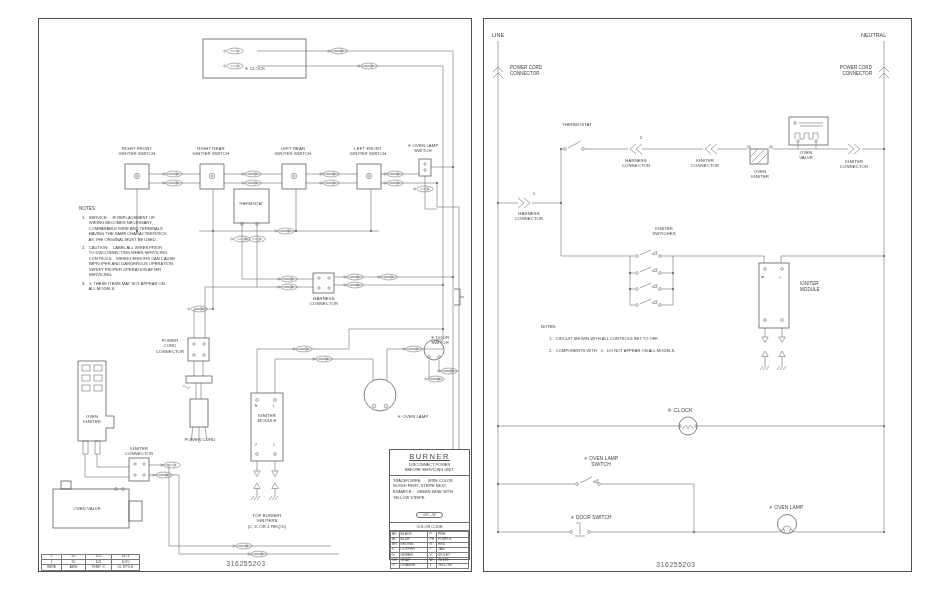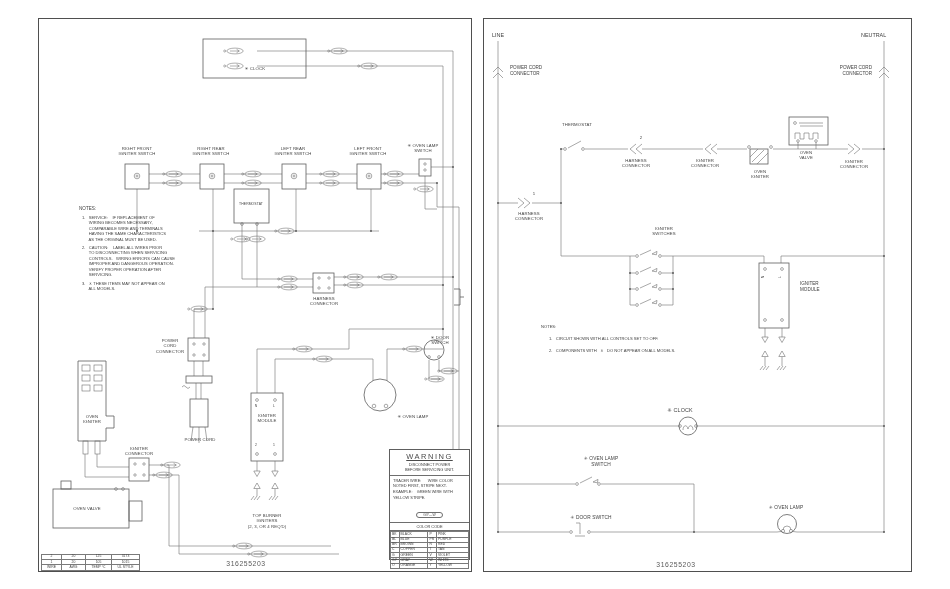--- a/index.html
+++ b/index.html
@@ -282,21 +282,21 @@
   <div class="lbl-l" style="left:43px;top:226px">2.   CAUTION:    LABEL ALL WIRES PRIOR
       TO DISCONNECTING WHEN SERVICING
       CONTROLS.   WIRING ERRORS CAN CAUSE
       IMPROPER AND DANGEROUS OPERATION.
       VERIFY PROPER OPERATION AFTER
       SERVICING.</div>
   <div class="lbl-l" style="left:43px;top:262px">3.   ✳ THESE ITEMS MAY NOT APPEAR ON
       ALL MODELS.</div>
 
   <div class="warnbox" style="left:350px;top:430px;width:81px;height:111px">
-    <div class="w-title">WARNING</div>
+    <div class="w-title">BURNER</div>
     <div class="w-sub">DISCONNECT POWER
 BEFORE SERVICING UNIT.</div>
     <div class="w-tracer">TRACER WIRE:      WIRE COLOR
 NOTED FIRST, STRIPE NEXT.
 EXAMPLE:    GREEN WIRE WITH
 YELLOW STRIPE.</div>
     <div class="w-ex"><span class="extag">G/Y—W</span></div>
     <div class="w-cc-title">COLOR CODE</div>
     <table class="dtab cc">
       <tbody>

